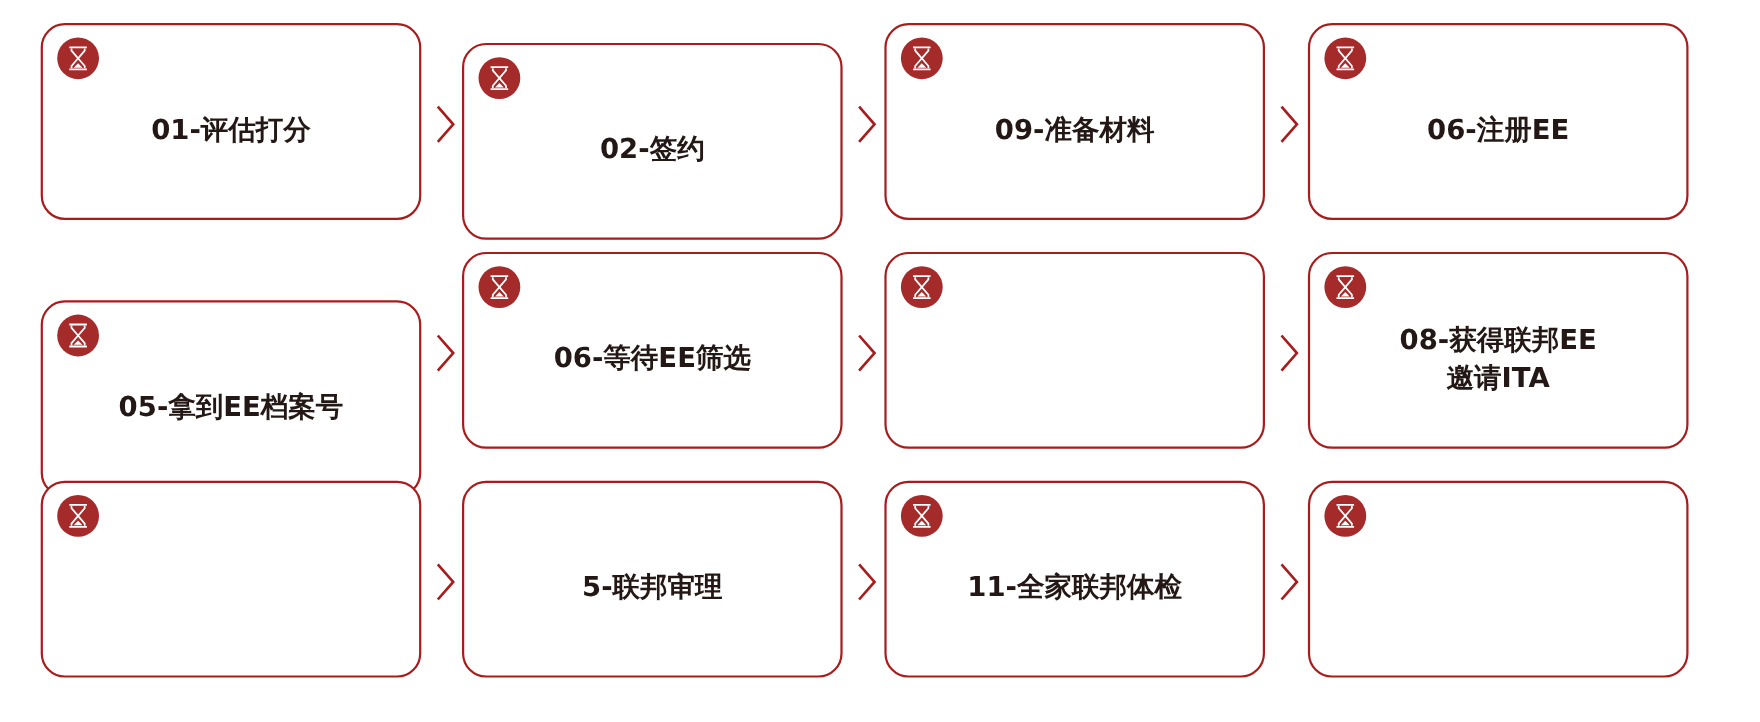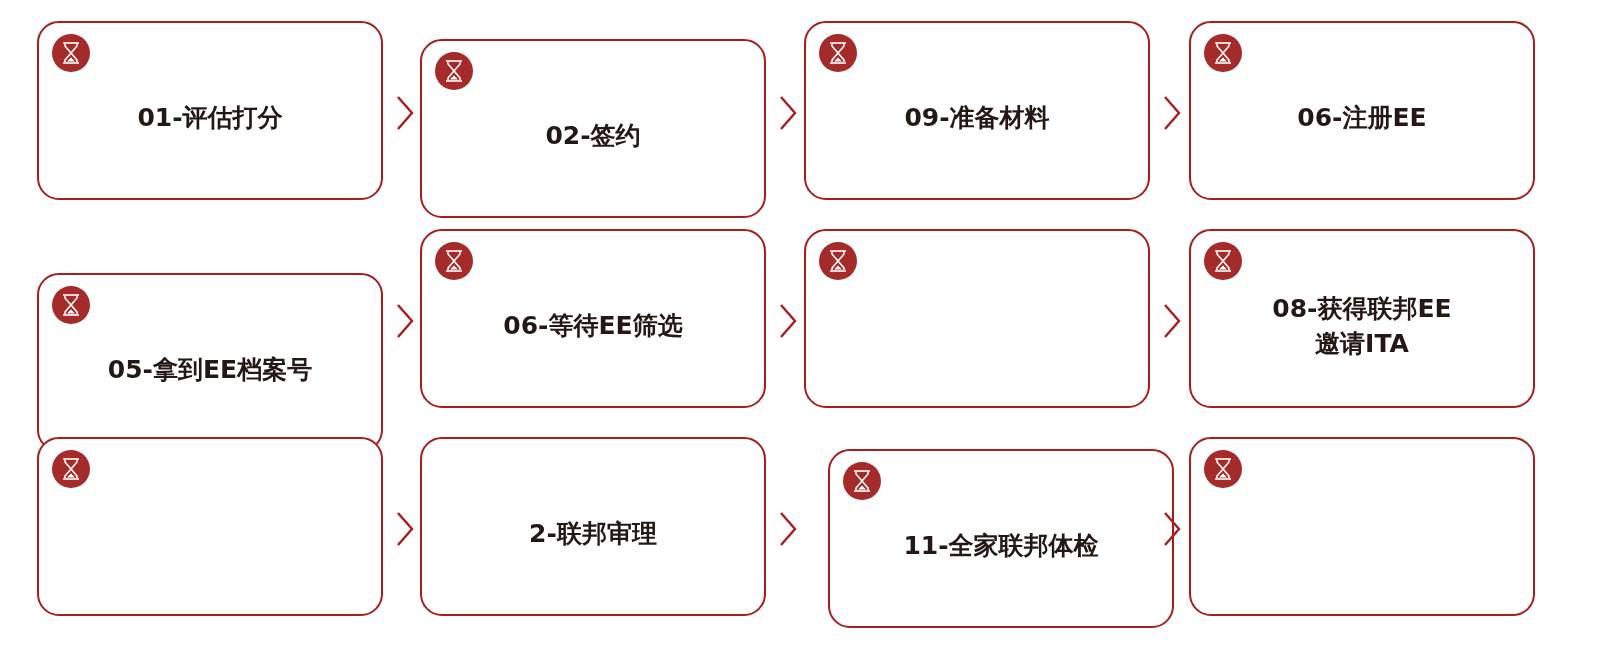--- a/index.html
+++ b/index.html
@@ -166,26 +166,26 @@
             <path d="M5 21 L5 19 L11 12 L17 19 L17 21"></path>
           </g>
           <path d="M7 20.5 L11 16.5 L15 20.5 Z" fill="#fff"></path>
         </svg>
       </span>
     </div>
     <span class="arrow" style="left: 394px; top: 511px;"><svg width="22" height="36" viewBox="0 0 22 36">
         <polyline points="4,2 18,18 4,34" fill="none" stroke="#a81c1c" stroke-width="2.4"></polyline>
       </svg></span>
     <div class="card" style="left: 420px; top: 437px;">
-      <div class="label">2-联邦审理</div>
+      <div class="label">5-联邦审理</div>
     </div>
     <span class="arrow" style="left: 777px; top: 511px;"><svg width="22" height="36" viewBox="0 0 22 36">
         <polyline points="4,2 18,18 4,34" fill="none" stroke="#a81c1c" stroke-width="2.4"></polyline>
       </svg></span>
-    <div class="card" style="left: 828px; top: 437px; margin-top: 12px;">
+    <div class="card" style="left: 804px; top: 437px;">
       <span class="icon">
         <svg width="22" height="24" viewBox="0 0 22 24">
           <g fill="none" stroke="#fff" stroke-width="1.6">
             <line x1="3" y1="2" x2="19" y2="2"></line>
             <line x1="3" y1="22" x2="19" y2="22"></line>
             <path d="M5 3 L5 5 L11 12 L17 5 L17 3"></path>
             <path d="M5 21 L5 19 L11 12 L17 19 L17 21"></path>
           </g>
           <path d="M7 20.5 L11 16.5 L15 20.5 Z" fill="#fff"></path>
         </svg>

